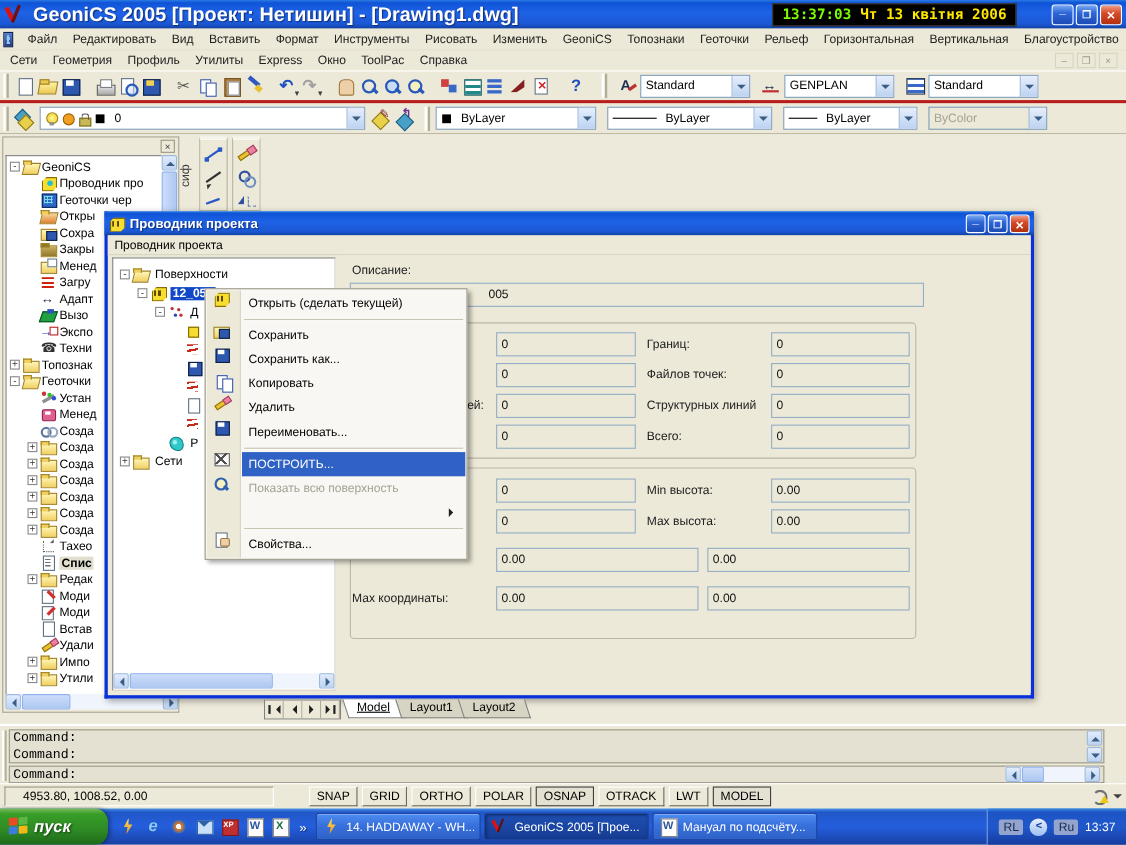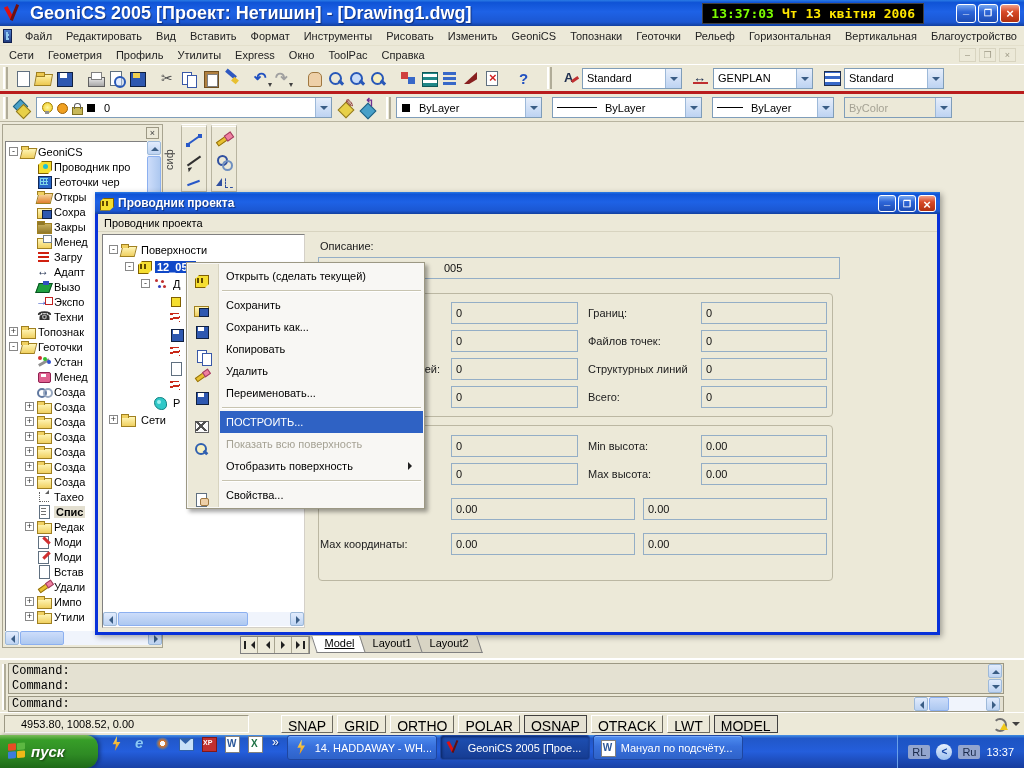--- a/index.html
+++ b/index.html
@@ -211,21 +211,21 @@
 .dtrow.selected .plab{background:#1048C8;color:#fff;font-weight:bold}
 .dlg-tree-hscroll{position:absolute;left:5px;top:420px;width:201px;height:14px;background:#F0F4FC}
 .dlg-right{position:absolute;left:210px;top:40px;width:629px;height:398px;background:#ECE9D8}
 .dlbl{position:absolute;font-size:11px;color:#202020;white-space:nowrap}
 .dfield{position:absolute;height:22px;background:#ECE9D8;border:1px solid #94AEC6;padding:4px;font-size:11px;color:#101010}
 .dgroup{position:absolute;border:1px solid #BBB7A2;border-radius:4px}
 .g1row .ll{position:absolute;text-align:right}
 
 .ctxmenu{position:absolute;left:186px;top:262px;width:239px;background:#F8F7F4;border:1px solid #9C9884;box-shadow:3px 3px 4px rgba(0,0,0,.35);padding:2px 1px;z-index:50}
 .ctxmenu::before{content:"";position:absolute;left:1px;top:1px;bottom:1px;width:30px;background:#ECE9D8;border-right:1px solid #D8D4C0}
-.cmi{position:relative;height:22px;display:flex;align-items:flex-end}
+.cmi{position:relative;height:22px;display:flex;align-items:flex-start}
 .cmi .ico{margin:0 11px 0 6px;z-index:1}
 .cmi .cml{flex:1;height:100%;display:flex;align-items:center;padding-left:6px;white-space:nowrap}
 .cmi.highlighted .cml{background:#2F62C4;color:#fff}
 .cmi.disabled .cml{color:#A5A294}
 .cmi .subarr{display:none}
 .cmi.submenu .subarr{display:block;position:absolute;right:7px;top:7px;border:4px solid transparent;border-left-color:#202020}
 .cmi.separator_after{margin-bottom:7px}
 .cmi.separator_after::after{content:"";position:absolute;left:34px;right:2px;bottom:-4px;height:1px;background:#C8C4B0;box-shadow:0 1px 0 #fff}
 
 .tabsrow{position:absolute;left:240px;top:636px;height:20px;display:flex;align-items:flex-start}
@@ -246,29 +246,29 @@
 .cmdwin{position:absolute;left:0;top:658px;width:1024px;height:54px;background:#ECE9D8;border-top:2px solid #fff;padding:2px}
 .cmd-hist{position:absolute;left:8px;top:3px;width:996px;height:31px;background:#E4E1D2;border:1px solid #9C9884;font-family:"Liberation Mono",monospace;font-size:12px;padding:0 3px;line-height:15px}
 .cmd-grip{position:absolute;left:2px;top:4px;width:4px;height:46px;border-left:2px solid #fff;border-right:2px solid #B0AC98}
 .cmd-vscroll{position:absolute;right:22px;top:4px;width:14px;height:29px}
 .cmd-line{position:absolute;left:8px;top:36px;width:996px;height:16px;background:#E4E1D2;border:1px solid #9C9884;font-family:"Liberation Mono",monospace;font-size:12px;padding:0 3px;line-height:14px}
 .cmd-hscroll{position:absolute;right:24px;top:37px;width:86px;height:14px;background:#F0F4FC}
 
 .statusbar{position:absolute;left:0;top:712px;width:1024px;height:23px;background:#ECE9D8;border-top:1px solid #fff;display:flex;align-items:center;padding:0 4px}
 .coords{width:245px;height:18px;background:#ECE9D8;border:1px solid;border-color:#9C9884 #fff #fff #9C9884;padding:2px 16px;font-size:11px}
 .toggles{display:flex;gap:4px;margin-left:32px}
-.sbtn{height:18px;padding:2px 6px;font-size:14px;background:#ECE9D8;border:1px solid;border-color:#fff #6C6A60 #6C6A60 #fff}
+.sbtn{height:18px;padding:2px 6px;font-size:11px;background:#ECE9D8;border:1px solid;border-color:#fff #6C6A60 #6C6A60 #fff}
 .sbtn.pressed{border:1px solid #404040;background:#E4E1D2}
 .sb-right{margin-left:auto;display:flex;align-items:center;gap:2px}
 .comm-ic{width:18px;height:16px;position:relative}
 .comm-ic::before{content:"";position:absolute;left:1px;top:2px;width:10px;height:10px;border:2px solid #707070;border-radius:50%;border-left-color:transparent}
 .comm-ic::after{content:"";position:absolute;left:8px;top:7px;width:8px;height:7px;background:#F0C818;clip-path:polygon(50% 0,100% 100%,0 100%)}
 .sb-arr{border:4px solid transparent;border-top-color:#404040;margin-top:4px}
 
-.taskbar{position:absolute;left:0;top:735px;width:1024px;height:33px;background:linear-gradient(180deg,#4993E6 0%,#2157C8 10%,#245EDC 50%,#1941A5 100%);display:flex;align-items:flex-start}
+.taskbar{position:absolute;left:0;top:735px;width:1024px;height:33px;background:linear-gradient(180deg,#4993E6 0%,#2157C8 10%,#245EDC 50%,#1941A5 100%);display:flex;align-items:center}
 .startbtn{height:33px;width:98px;background:linear-gradient(180deg,#7CBB5A 0%,#379E28 15%,#2E8A24 60%,#1E6A18 100%);border-radius:0 12px 12px 0;display:flex;align-items:center;padding:0 14px 0 8px;box-shadow:2px 0 4px rgba(0,0,0,.4)}
 .startflag{width:18px;height:17px;display:grid;grid-template-columns:8px 8px;grid-template-rows:7px 7px;gap:1px;transform:skewY(-5deg);margin-right:5px}
 .startflag i{border-radius:1px}
 .startflag i:nth-child(1){background:#E84C24}
 .startflag i:nth-child(2){background:#5CB842}
 .startflag i:nth-child(3){background:#3C7CDC}
 .startflag i:nth-child(4){background:#F0B818}
 .startlbl{color:#fff;font-weight:bold;font-style:italic;font-size:15px;text-shadow:1px 1px 2px #184010}
 .qlaunch{display:flex;align-items:center;gap:5px;margin-left:10px}
 .qli{width:18px;height:18px;position:relative}
@@ -899,21 +899,20 @@
       </div>
 
       <div class="cmi disabled">
         <span class="ico" data-icon="zoom-extents"></span>
         <span class="cml">Показать всю поверхность</span>
 
       </div>
 
       <div class="cmi submenu separator_after">
         <span class="ico"></span>
-        <span class="cml">Отобразить поверхность</span>
         <span class="subarr"></span>
       </div>
 
       <div class="cmi">
         <span class="ico" data-icon="properties-page"></span>
         <span class="cml">Свойства...</span>
 
       </div>
     </div>
 

